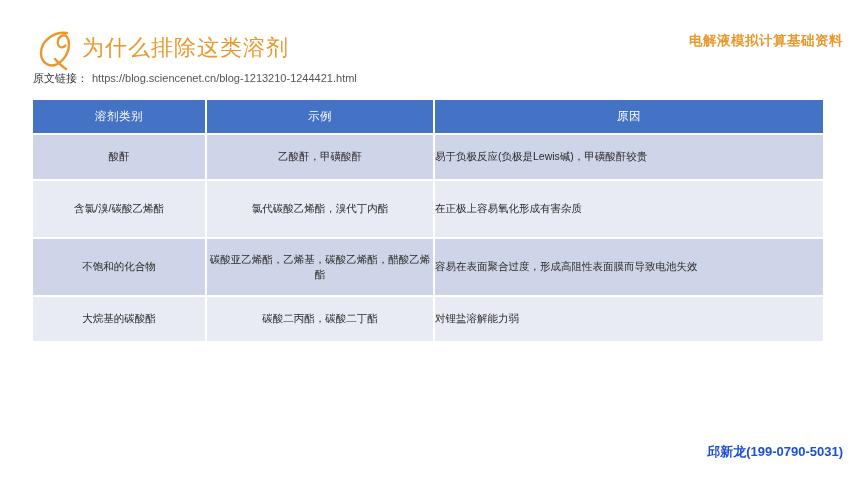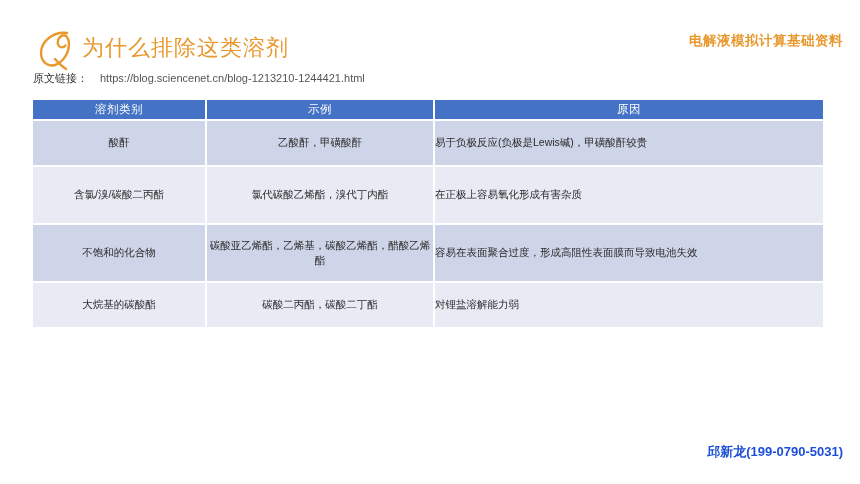--- a/index.html
+++ b/index.html
@@ -45,21 +45,21 @@
     font-size: 11px;
     color: #555555;
     white-space: nowrap;
   }
   .source-label {
     font-weight: normal;
     color: #333333;
   }
   .source-url {
     color: #555555;
-    margin-left: 12px;
+    margin-left: 4px;
   }
   .deck-tag {
     position: absolute;
     right: 17px;
     top: 32px;
     font-size: 13.5px;
     color: #E8992E;
     font-weight: bold;
     letter-spacing: 0.5px;
     white-space: nowrap;
@@ -81,21 +81,21 @@
   table.data-table col.c2 { width: 228px; }
   table.data-table col.c3 { width: 389px; }
 
   table.data-table thead th {
     background: #4472C4;
     color: #FFFFFF;
     font-size: 11.5px;
     font-weight: normal;
     text-align: center;
     height: 19px;
-    padding: 0;
+    padding: 7px;
     border-right: 2px solid #FFFFFF;
     border-bottom: 2px solid #FFFFFF;
     letter-spacing: 0.5px;
   }
   table.data-table thead th:last-child { border-right: none; }
 
   table.data-table td {
     font-size: 10.5px;
     color: #2b2b2b;
     padding: 5px 0;
@@ -165,21 +165,21 @@
           <th>原因</th>
         </tr>
       </thead>
       <tbody>
         <tr class="row-dark h-34">
           <td class="cat">酸酐</td>
           <td class="exa">乙酸酐，甲磺酸酐</td>
           <td class="rea">易于负极反应(负极是Lewis碱)，甲磺酸酐较贵</td>
         </tr>
         <tr class="row-light h-46">
-          <td class="cat">含氯/溴/碳酸二丙酯</td>
+          <td class="cat">含氯/溴/碳酸乙烯酯</td>
           <td class="exa">氯代碳酸乙烯酯，溴代丁内酯</td>
           <td class="rea">在正极上容易氧化形成有害杂质</td>
         </tr>
         <tr class="row-dark h-46">
           <td class="cat">不饱和的化合物</td>
           <td class="exa">碳酸亚乙烯酯，乙烯基，碳酸乙烯酯，醋酸乙烯酯</td>
           <td class="rea">容易在表面聚合过度，形成高阻性表面膜而导致电池失效</td>
         </tr>
         <tr class="row-light h-34">
           <td class="cat">大烷基的碳酸酯</td>

